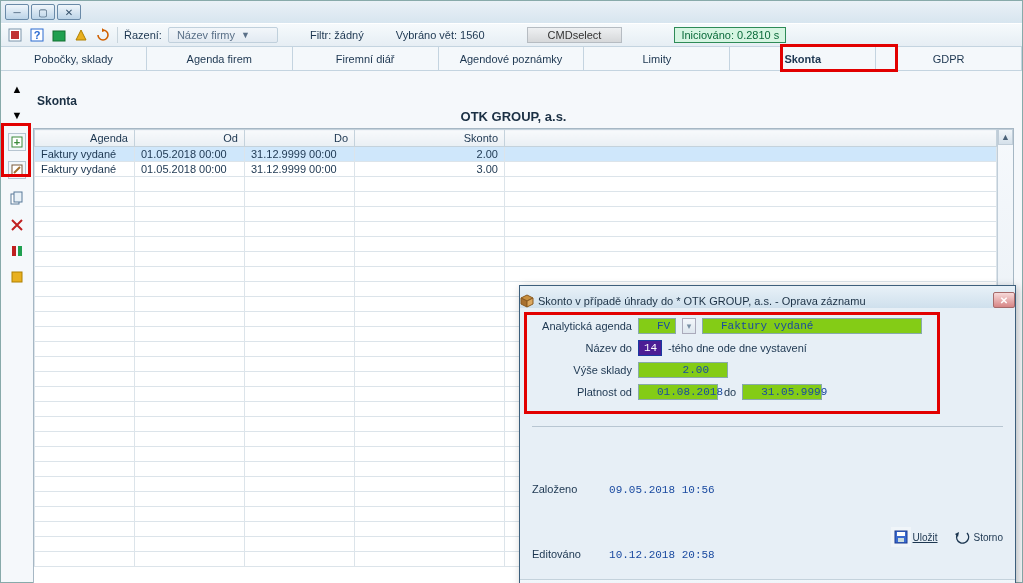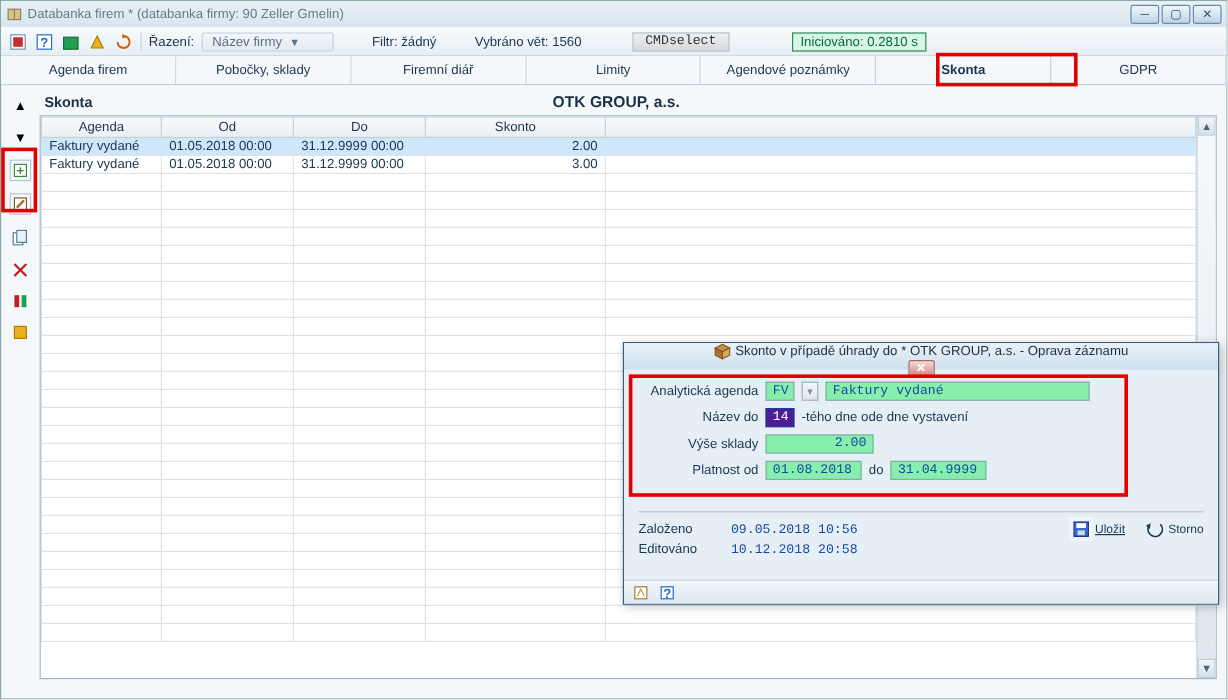--- a/index.html
+++ b/index.html
@@ -14,88 +14,79 @@
   .winbtn { width: 24px; height: 16px; border: 1px solid #6a8aa8; border-radius: 2px; background: linear-gradient(#f0f6fb,#bcd4e8); display: flex; align-items: center; justify-content: center; cursor: pointer; font-size: 10px; color: #34506a; }
 
   
   .toolbar { display: flex; align-items: center; gap: 6px; background: linear-gradient(#f6fafc,#e6eef4); padding: 2px 6px; height: 24px; border-top: 1px solid #fff; border-bottom: 1px solid #c4d4e0; }
   .tb-icon { width: 16px; height: 16px; display: inline-flex; align-items: center; justify-content: center; cursor: pointer; }
   .tb-sep { width: 1px; height: 16px; background: #c8d4dc; }
   .tb-label { color: #1c3650; }
   .dropdown { display: inline-flex; align-items: center; gap: 6px; background: linear-gradient(#f2f6fa,#e2eaf2); border: 1px solid #c0d0dc; border-radius: 2px; padding: 1px 8px; min-width: 110px; cursor: pointer; }
   .dropdown span { color: #5a7088; }
   .chev { color: #7a90a4; font-size: 9px; }
-  .btn-grey { background: linear-gradient(#eef0f2,#d6d8da); border: 1px solid #b6bcc2; padding: 1px 10px; cursor: pointer; color: #333; font-family: Liberation Mono, monospace; }
+  .btn-grey { background: linear-gradient(#eef0f2,#d6d8da); border: 1px solid #b6bcc2; padding: 1px 20px; cursor: pointer; color: #333; }
   .status-box { border: 1px solid #2e8b57; background: #d6f5e2; color: #0a6a3a; padding: 1px 6px; }
 
   
   .tabs { display: flex; align-items: stretch; background: #eef4f8; border-bottom: 1px solid #c4d4e0; height: 24px; }
   .tab { flex: 1; display: flex; align-items: center; justify-content: center; border-right: 1px solid #c4d4e0; color: #1c3650; cursor: pointer; background: #f4f8fb; }
   .tab.active {}
   .tab.highlight { position: relative; font-weight: bold; }
   .highlight-box { position: absolute; border: 3px solid #e20000; pointer-events: none; }
 
   
   .content { display: flex; padding: 4px 8px 8px 4px; gap: 4px; height: calc(100% - 70px); }
   .left-strip { width: 24px; display: flex; flex-direction: column; align-items: center; gap: 10px; padding-top: 6px; }
   .left-btn { width: 18px; height: 18px; border: 1px solid #b7c5d1; background: #f2f7fb; display: flex; align-items: center; justify-content: center; cursor: pointer; }
 
   .panel { flex: 1; position: relative; }
   .panel-head { display: flex; align-items: center; justify-content: space-between; padding: 2px 4px 4px 4px; }
   .panel-head h1 { font-size: 12px; font-weight: bold; color: #1b3044; }
-  .company { font-size: 13px; font-weight: bold; color: #1b3044; text-align: center; flex: 1; }
+  .company { font-size: 13px; font-weight: bold; color: #1b3044; text-align: center; flex: 1; margin-top: 32px; }
   .grid { border: 1px solid #a6b7c4; background: #fff; position: relative; height: 470px; overflow: hidden; }
   .grid-scroll { position: absolute; right: 0; top: 0; bottom: 0; width: 16px; background: linear-gradient(#f6f9fc,#dde7ef); border-left: 1px solid #c0cdd8; }
   .scroll-btn { position: absolute; left: 0; right: 0; height: 16px; background: linear-gradient(#f0f5f9,#d5e0ea); border: 1px solid #c0cdd8; display: flex; align-items: center; justify-content: center; font-size: 9px; color: #4a6278; }
   .scroll-up { top: 0; }
   .scroll-down { bottom: 0; }
 
   table.datagrid { width: calc(100% - 16px); border-collapse: collapse; table-layout: fixed; }
-  table.datagrid th { background: linear-gradient(#f8fafc,#e9eff4); border: 1px solid #c4d2dc; text-align: center; padding: 2px 6px; font-weight: normal; color: #1c3650; }
+  table.datagrid th { background: linear-gradient(#f8fafc,#e9eff4); border: 1px solid #c4d2dc; text-align: right; padding: 2px 6px; font-weight: normal; color: #1c3650; }
   table.datagrid td { border: 1px solid #dce4ea; padding: 1px 6px; color: #1c3650; height: 15px; }
   table.datagrid tr.selected td { background: #cfe7fb; }
   .num { text-align: right; }
 
   
   .modal { position: absolute; left: 519px; top: 285px; width: 497px; border: 1px solid #3d5f7c; background: #e7eff6; box-shadow: 2px 2px 8px rgba(0,0,0,.25); z-index: 50; }
-  .modal-title { display: flex; align-items: center; justify-content: space-between; background: linear-gradient(#e8f1f8,#cfe0ed); height: 22px; padding: 0 16px; flex-direction: column; }
+  .modal-title { display: flex; align-items: flex-end; justify-content: space-between; background: linear-gradient(#e8f1f8,#cfe0ed); height: 22px; padding: 0 0; }
   .modal-title span { font-size: 11px; color: #1b3044; }
   .modal-close { width: 22px; height: 16px; border: 1px solid #a56a6a; border-radius: 2px; background: linear-gradient(#f7dada,#d78585); display: flex; align-items: center; justify-content: center; cursor: pointer; color: #fff; font-size: 10px; font-weight: bold; }
   .modal-body { padding: 10px 12px 8px 12px; position: relative; }
   .form-row { display: flex; align-items: center; gap: 6px; margin-bottom: 6px; }
   .form-label { width: 100px; text-align: right; color: #1c3650; }
-  .input-box { border: 1px solid #8aa; background: #86efac; padding: 1px 5px; font-family: "Courier New", monospace; color: #1a4aa0; }
+  .input-box { border: 1px solid #8aa; background: #84cc16; padding: 1px 18px; font-family: "Courier New", monospace; color: #1a4aa0; }
   .input-blue { background: #4c1d95; color: #fff; border: 1px solid #1a3aa0; padding: 1px 5px; font-family: "Courier New", monospace; }
   .suffix { color: #1c3650; }
   .sep-line { border: none; border-top: 1px solid #b8c6d2; margin: 8px 0; }
   .audit { font-family: "Courier New", monospace; color: #1a4aa0; margin-left: 4px; }
-  .audit-label { color: #1c3650; display: inline-block; width: 70px; }
+  .audit-label { color: #1c3650; display: inline-block; width: 70px; margin-top: 48px; }
   .modal-buttons { position: absolute; right: 12px; bottom: 32px; display: flex; gap: 14px; align-items: flex-end; }
   .mbtn { display: flex; flex-direction: row; align-items: center; gap: 2px; cursor: pointer; }
   .mbtn-icon { width: 20px; height: 20px; display: flex; align-items: center; justify-content: center; background: #f0f5f9;}
   .mbtn-label { font-size: 10px; color: #1c3650; }
   .modal-footer { display: flex; gap: 6px; align-items: center; background: linear-gradient(#f2f7fb,#dde8f0); border-top: 1px solid #c4d2dc; padding: 2px 6px; height: 20px; }
   .mf-icon { width: 16px; height: 16px; display: flex; align-items: center; justify-content: center; cursor: pointer; }
 
 </style>
 </head>
 <body>
 
 <div class="main-window" style="width:1023px;height:583px;">
 
   <div class="titlebar">
-    <div class="titlebar-left">
-      <span class="titlebar-icon">
-        <svg viewBox="0 0 16 16" width="14" height="14">
-            <rect x="2" y="3" width="12" height="10" fill="#d6c28a" stroke="#8b7a44"></rect>
-            <line x1="8" y1="3" x2="8" y2="13" stroke="#8b7a44"></line>
-          </svg>
-      </span>
-      <span>Databanka firem * (databanka firmy: 90 Zeller Gmelin)</span>
-    </div>
     <div class="winbtns">
       <div class="winbtn">─</div>
       <div class="winbtn">▢</div>
       <div class="winbtn">✕</div>
     </div>
   </div>
 
   <div class="toolbar">
     <span class="tb-icon">
         <svg width="14" height="14">
@@ -135,25 +126,25 @@
     <span class="tb-label">Filtr: žádný</span>
     <span style="width:20px"></span>
     <span class="tb-label">Vybráno vět: 1560</span>
     <span style="width:30px"></span>
     <span><button class="btn-grey">CMDselect</button></span>
     <span style="width:40px"></span>
     <span class="status-box">Iniciováno: 0.2810 s</span>
   </div>
 
   <div class="tabs" style="position:relative;">
+    <div class="tab">Pobočky, sklady</div>
     <div class="tab">Agenda firem</div>
-    <div class="tab">Pobočky, sklady</div>
     <div class="tab">Firemní diář</div>
+    <div class="tab">Agendové poznámky</div>
     <div class="tab">Limity</div>
-    <div class="tab">Agendové poznámky</div>
     <div class="tab highlight active">Skonta</div>
     <div class="tab">GDPR</div>
     <div class="highlight-box" style="left:779px; top:-3px; width:118px; height:28px;"></div>
   </div>
 
   <div class="content">
     <div class="left-strip" style="position:relative;">
       <span class="tb-icon">▲</span>
       <span class="tb-icon">▼</span>
       <span class="left-btn">
@@ -455,21 +446,21 @@
       <span class="suffix">-tého dne ode dne vystavení</span>
     </div>
     <div class="form-row">
       <span class="form-label">Výše sklady</span>
       <span class="input-box" style="width:90px;text-align:right">2.00</span>
     </div>
     <div class="form-row">
       <span class="form-label">Platnost od</span>
       <span class="input-box" style="width:80px">01.08.2018</span>
       <span class="suffix">do</span>
-      <span class="input-box" style="width:80px">31.04.9999</span>
+      <span class="input-box" style="width:80px">31.05.9999</span>
     </div>
 
     <hr class="sep-line" style="margin-top:26px;">
 
     <div style="margin-bottom:4px;">
       <span class="audit-label">Založeno</span>
       <span class="audit">09.05.2018 10:56</span>
     </div>
     <div style="margin-bottom:10px;">
       <span class="audit-label">Editováno</span>

